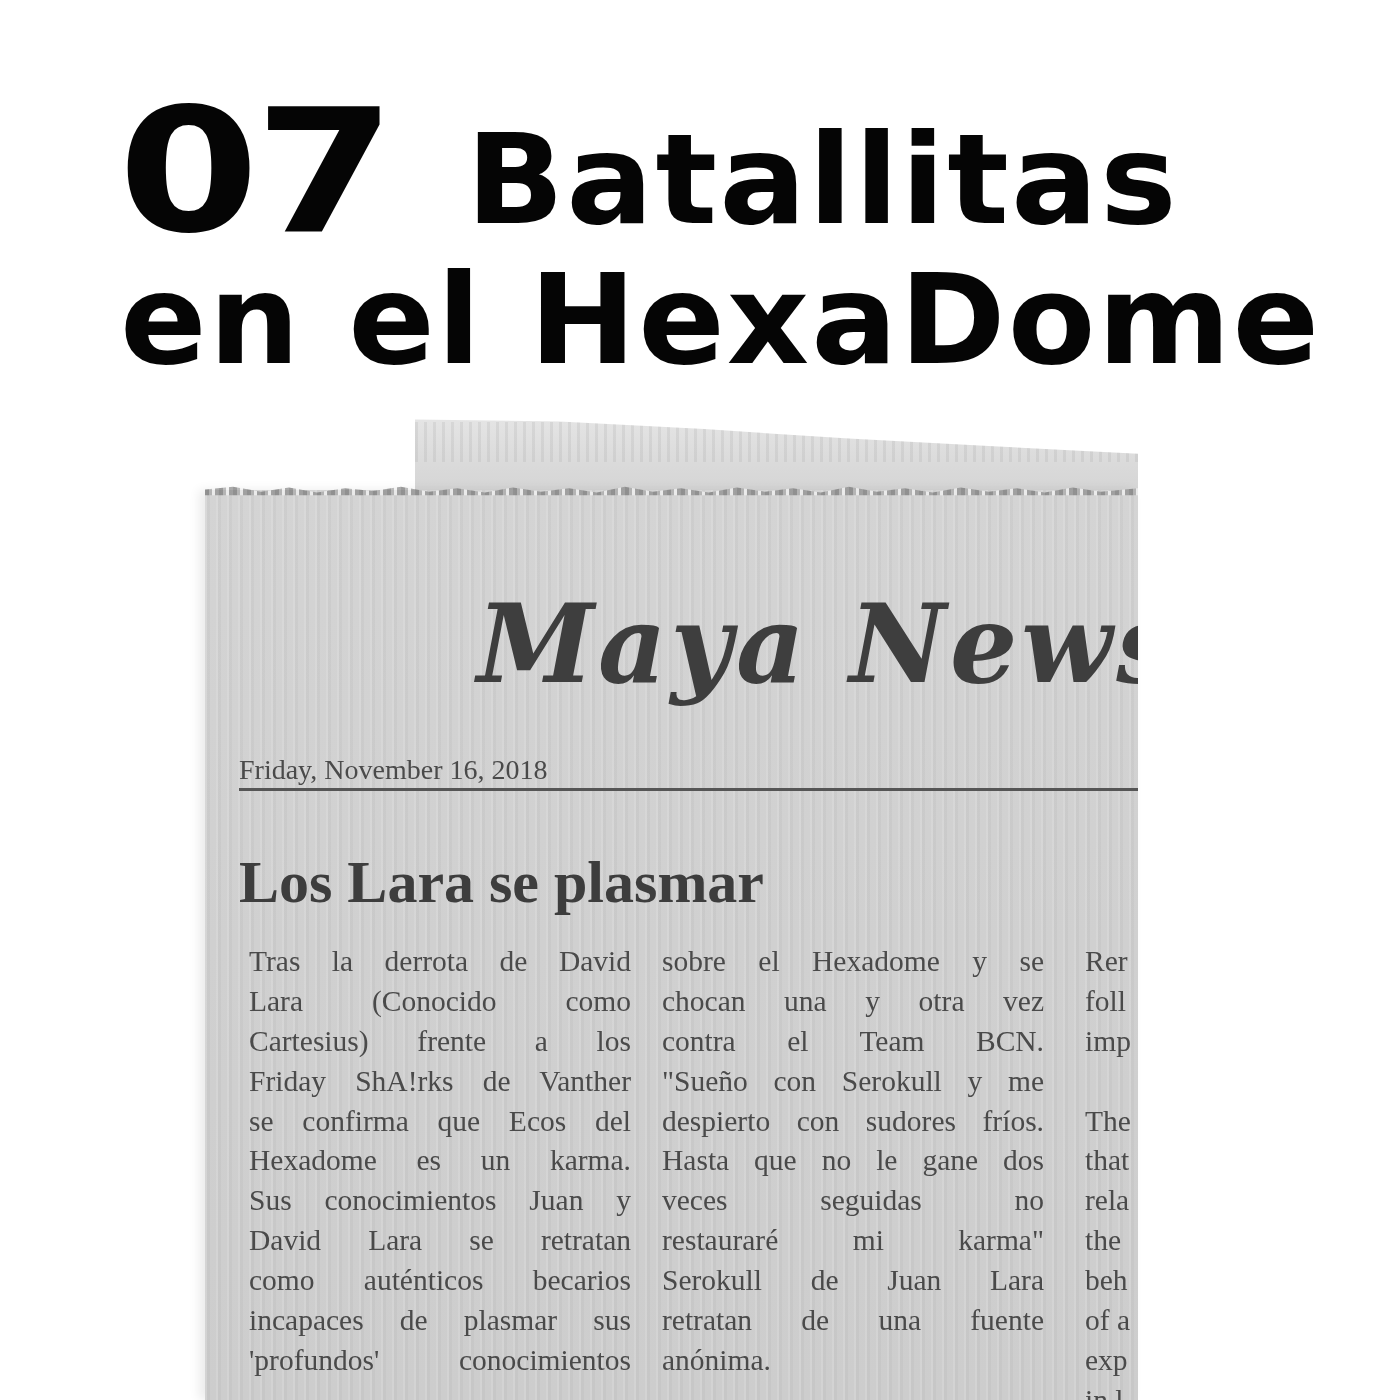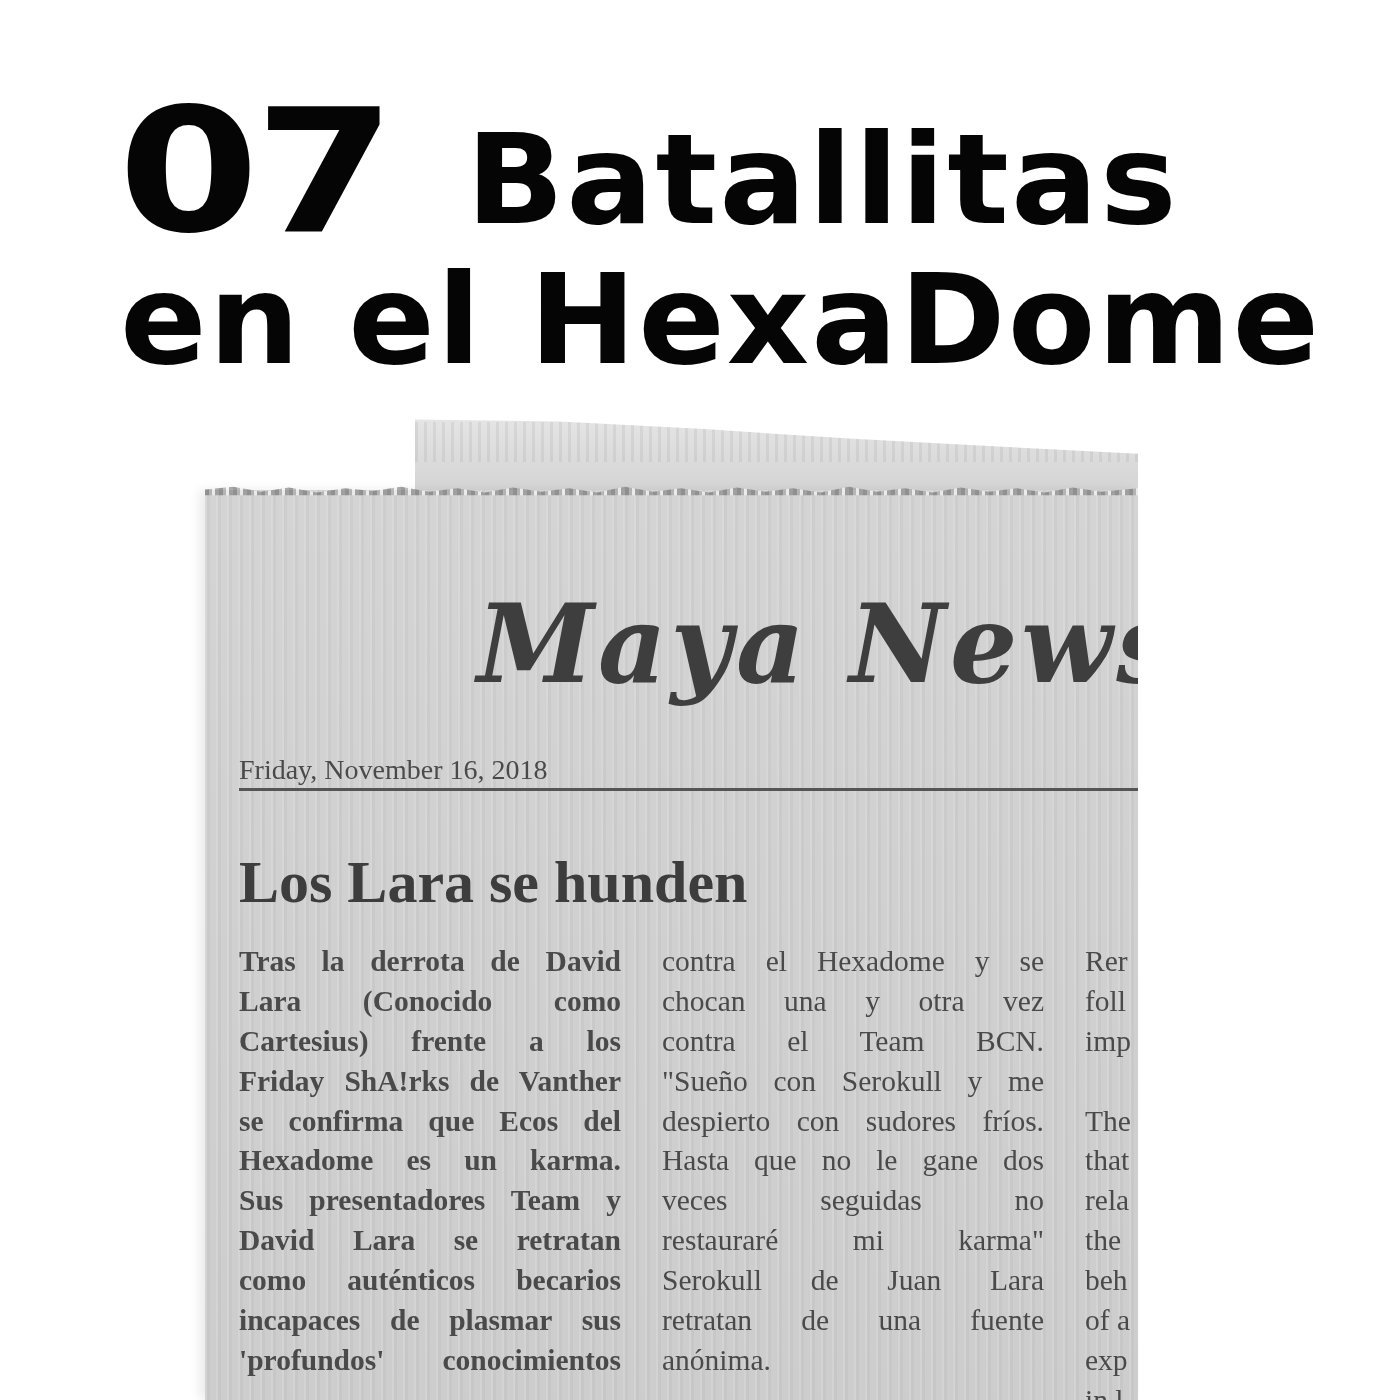--- a/index.html
+++ b/index.html
@@ -168,21 +168,21 @@
       text-align: justify;
       text-align-last: justify;
       height: 39.9px;
     }
     .col .ln.last {
       text-align-last: left;
     }
     .col .ln.blank {
       height: 39.9px;
     }
-    .col1 { left: 34px; width: 382px; font-weight: bold; }
+    .col1 { left: 44px; width: 382px; }
     .col2 { left: 457px; width: 382px; }
     .col3 { left: 880px; width: 300px; }
     .col3 .ln { text-align: left; text-align-last: left; }
   </style>
 </head>
 <body>
 
 <div class="title-block">
   <div class="title-num">07</div>
   <div class="title-line title-l1">Batallitas</div>
@@ -190,38 +190,38 @@
 </div>
 
 <div class="paper-wrap">
   <div class="torn-strip"></div>
   <div class="paper">
     <div class="torn-edge"></div>
     <div class="paper-clip">
       <div class="masthead">Maya News</div>
       <div class="dateline">Friday, November 16, 2018</div>
       <div class="rule"></div>
-      <div class="headline">Los Lara se hunden</div>
+      <div class="headline">Los Lara se plasmar</div>
 
       <div class="col col1">
         <span class="ln">Tras la derrota de David</span>
         <span class="ln">Lara (Conocido como</span>
         <span class="ln">Cartesius) frente a los</span>
         <span class="ln">Friday ShA!rks de Vanther</span>
         <span class="ln">se confirma que Ecos del</span>
         <span class="ln">Hexadome es un karma.</span>
-        <span class="ln">Sus presentadores Team y</span>
+        <span class="ln">Sus conocimientos Juan y</span>
         <span class="ln">David Lara se retratan</span>
         <span class="ln">como auténticos becarios</span>
         <span class="ln">incapaces de plasmar sus</span>
         <span class="ln">'profundos' conocimientos</span>
       </div>
 
       <div class="col col2">
-        <span class="ln">contra el Hexadome y se</span>
+        <span class="ln">sobre el Hexadome y se</span>
         <span class="ln">chocan una y otra vez</span>
         <span class="ln">contra el Team BCN.</span>
         <span class="ln">"Sueño con Serokull y me</span>
         <span class="ln">despierto con sudores fríos.</span>
         <span class="ln">Hasta que no le gane dos</span>
         <span class="ln">veces seguidas no</span>
         <span class="ln">restauraré mi karma"</span>
         <span class="ln">Serokull de Juan Lara</span>
         <span class="ln">retratan de una fuente</span>
         <span class="ln last">anónima.</span>

